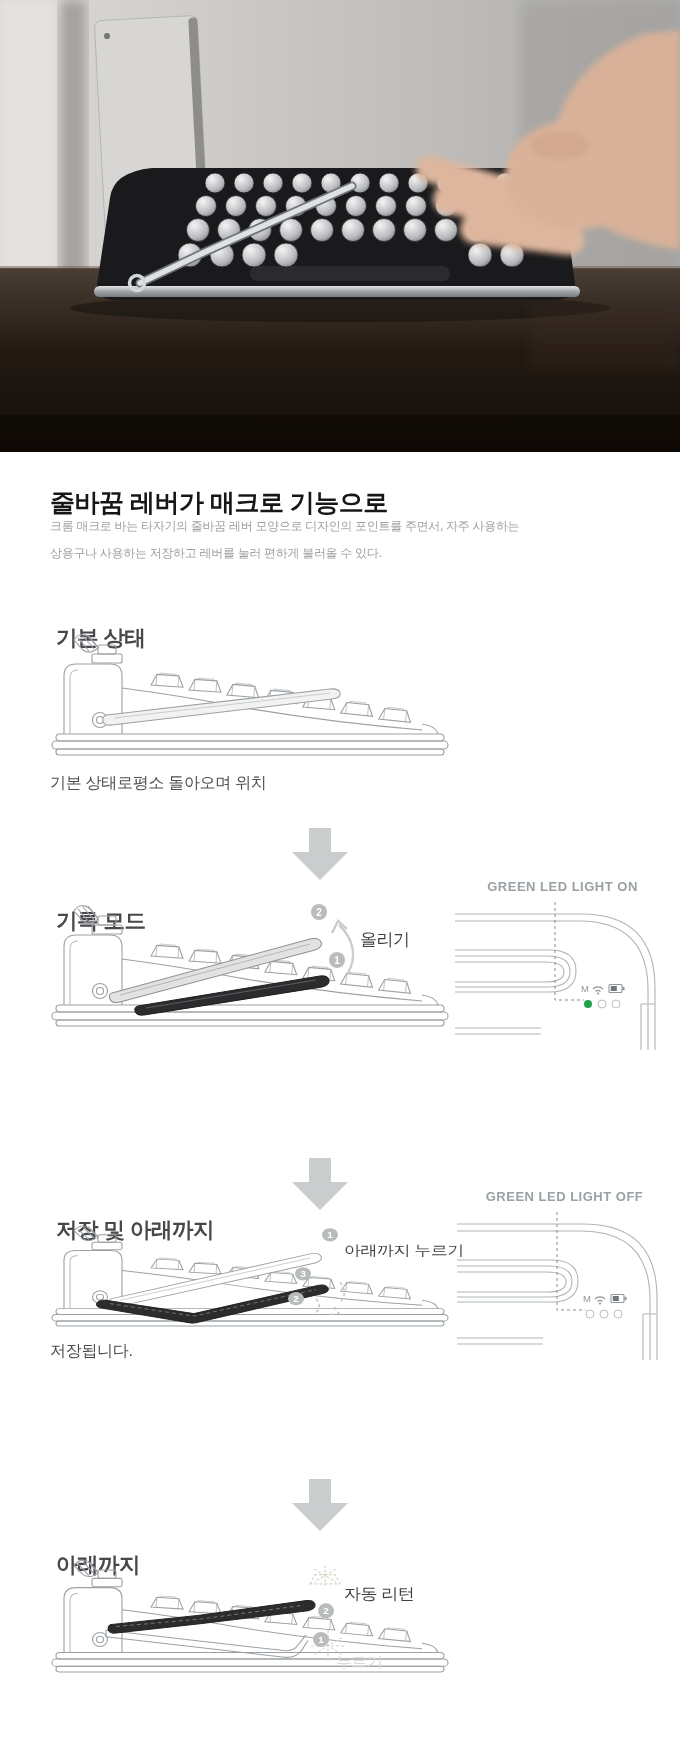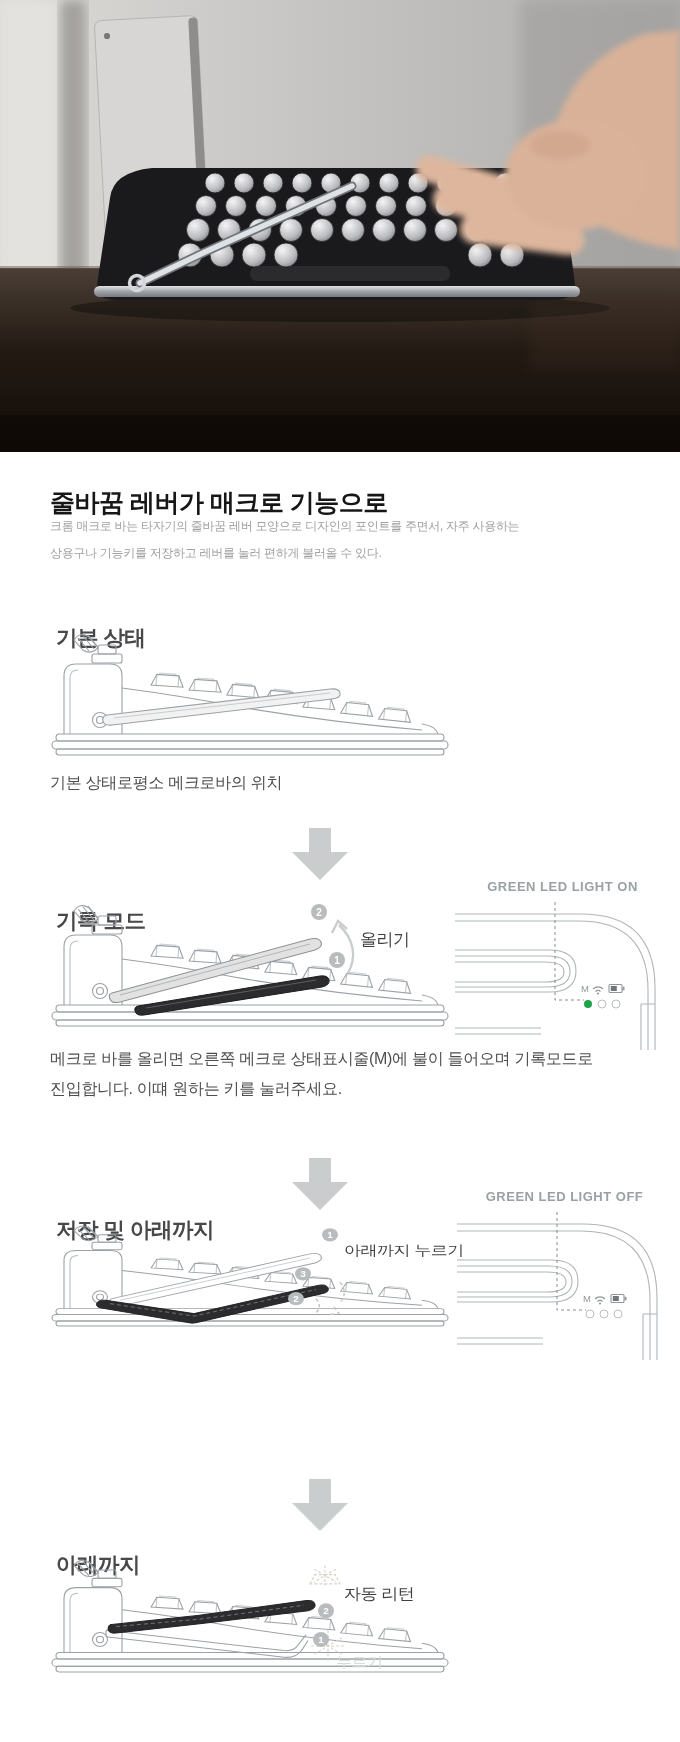--- a/index.html
+++ b/index.html
@@ -176,32 +176,32 @@
         <path d="M0,62 H90 Q109,62 109,72 Q109,82 90,82 H0"></path>
         <path d="M0,128 H86 M0,134 H86"></path>
         <path d="M186,104 H200 M186,104 V150"></path>
       </g>
     </defs>
   </svg>
 
   <h1 class="abs main-title">줄바꿈 레버가 매크로 기능으로</h1>
   <div class="abs intro-desc">
     <div>크롬 매크로 바는 타자기의 줄바꿈 레버 모양으로 디자인의 포인트를 주면서, 자주 사용하는</div>
-    <div>상용구나 기능키를 저장하고 레버를 눌러 편하게 불러올 수 있다.</div>
+    <div>상용구나 사용하는 저장하고 레버를 눌러 편하게 불러올 수 있다.</div>
   </div>
 
   <h2 class="abs sec-title" style="top:605px;">기본 상태</h2>
   <svg class="abs" style="left:48px;top:632px;" width="430" height="135" viewBox="0 0 430 135">
     <use href="#kb" stroke="#9ba1a5" stroke-width="1.1"></use>
     <g>
       <path d="M59,83 L282,57 q9,-1 10,4 q1,5 -8,6 L64,93 q-8,1 -9,-4 q-1,-5 4,-6 z" fill="#f2f2f2" stroke="#9ba1a5" stroke-width="1.1"></path>
       <path d="M66,86 L282,61" stroke="#9ba1a5" stroke-width="0.8" opacity="0.6" fill="none"></path>
     </g>
   </svg>
-  <div class="abs caption" style="top:768px;">기본 상태로평소 메크로바의 위치</div>
+  <div class="abs caption" style="top:768px;">기본 상태로평소 돌아오며 위치</div>
 
   <div class="abs down-arrow" style="top:828px;">
     <div class="shaft"></div>
       <div class="head"></div>
   </div>
 
   <h2 class="abs sec-title" style="top:888px;">기록 모드</h2>
   <svg class="abs" style="left:48px;top:903px;" width="430" height="135" viewBox="0 0 430 135">
     <use href="#kb" stroke="#9ba1a5" stroke-width="1.1"></use>
     <g>
@@ -242,24 +242,20 @@
         <rect x="28" y="2.5" width="13" height="8" rx="1"></rect>
         <rect x="41.5" y="4.8" width="2" height="3.5" fill="#8f979b" stroke="none"></rect>
         <rect x="29.8" y="4" width="6" height="5" fill="#6e767a" stroke="none"></rect>
       </g>
       <circle cx="7" cy="22" r="4" fill="#1ea24c"></circle>
       <circle cx="21" cy="22" r="4" fill="#ffffff" stroke="#b9bfc2"></circle>
       <circle cx="35" cy="22" r="4" fill="#ffffff" stroke="#b9bfc2"></circle>
     </g>
   </svg>
 
-  <div class="abs caption" style="top:1044px;">
-    <div>메크로 바를 올리면 오른쪽 메크로 상태표시줄(M)에 불이 들어오며 기록모드로</div>
-    <div>진입합니다. 이떄 원하는 키를 눌러주세요.</div>
-  </div>
 
   <div class="abs down-arrow" style="top:1158px;">
     <div class="shaft"></div>
       <div class="head"></div>
   </div>
 
   <h2 class="abs sec-title" style="top:1197px;">저장 및 아래까지</h2>
   <svg class="abs" style="left:48px;top:1224px;" width="430" height="112" viewBox="0 0 430 135" preserveAspectRatio="none">
     <use href="#kb" stroke="#9ba1a5" stroke-width="1.1"></use>
     <g>
@@ -306,20 +302,21 @@
         <rect x="41.5" y="4.8" width="2" height="3.5" fill="#8f979b" stroke="none"></rect>
         <rect x="29.8" y="4" width="6" height="5" fill="#6e767a" stroke="none"></rect>
       </g>
       <circle cx="7" cy="22" r="4" fill="#ffffff" stroke="#b9bfc2"></circle>
       <circle cx="21" cy="22" r="4" fill="#ffffff" stroke="#b9bfc2"></circle>
       <circle cx="35" cy="22" r="4" fill="#ffffff" stroke="#b9bfc2"></circle>
     </g>
   </svg>
 
   <div class="abs caption" style="top:1336px;">
+    <div>저장됩니다.</div>
   </div>
 
   <div class="abs down-arrow" style="top:1479px;">
     <div class="shaft"></div>
       <div class="head"></div>
   </div>
 
   <h2 class="abs sec-title" style="top:1532px;">아래까지</h2>
   <svg class="abs" style="left:48px;top:1558px;" width="430" height="125" viewBox="0 0 430 135" preserveAspectRatio="none">
     <use href="#kb" stroke="#9ba1a5" stroke-width="1.1"></use>

